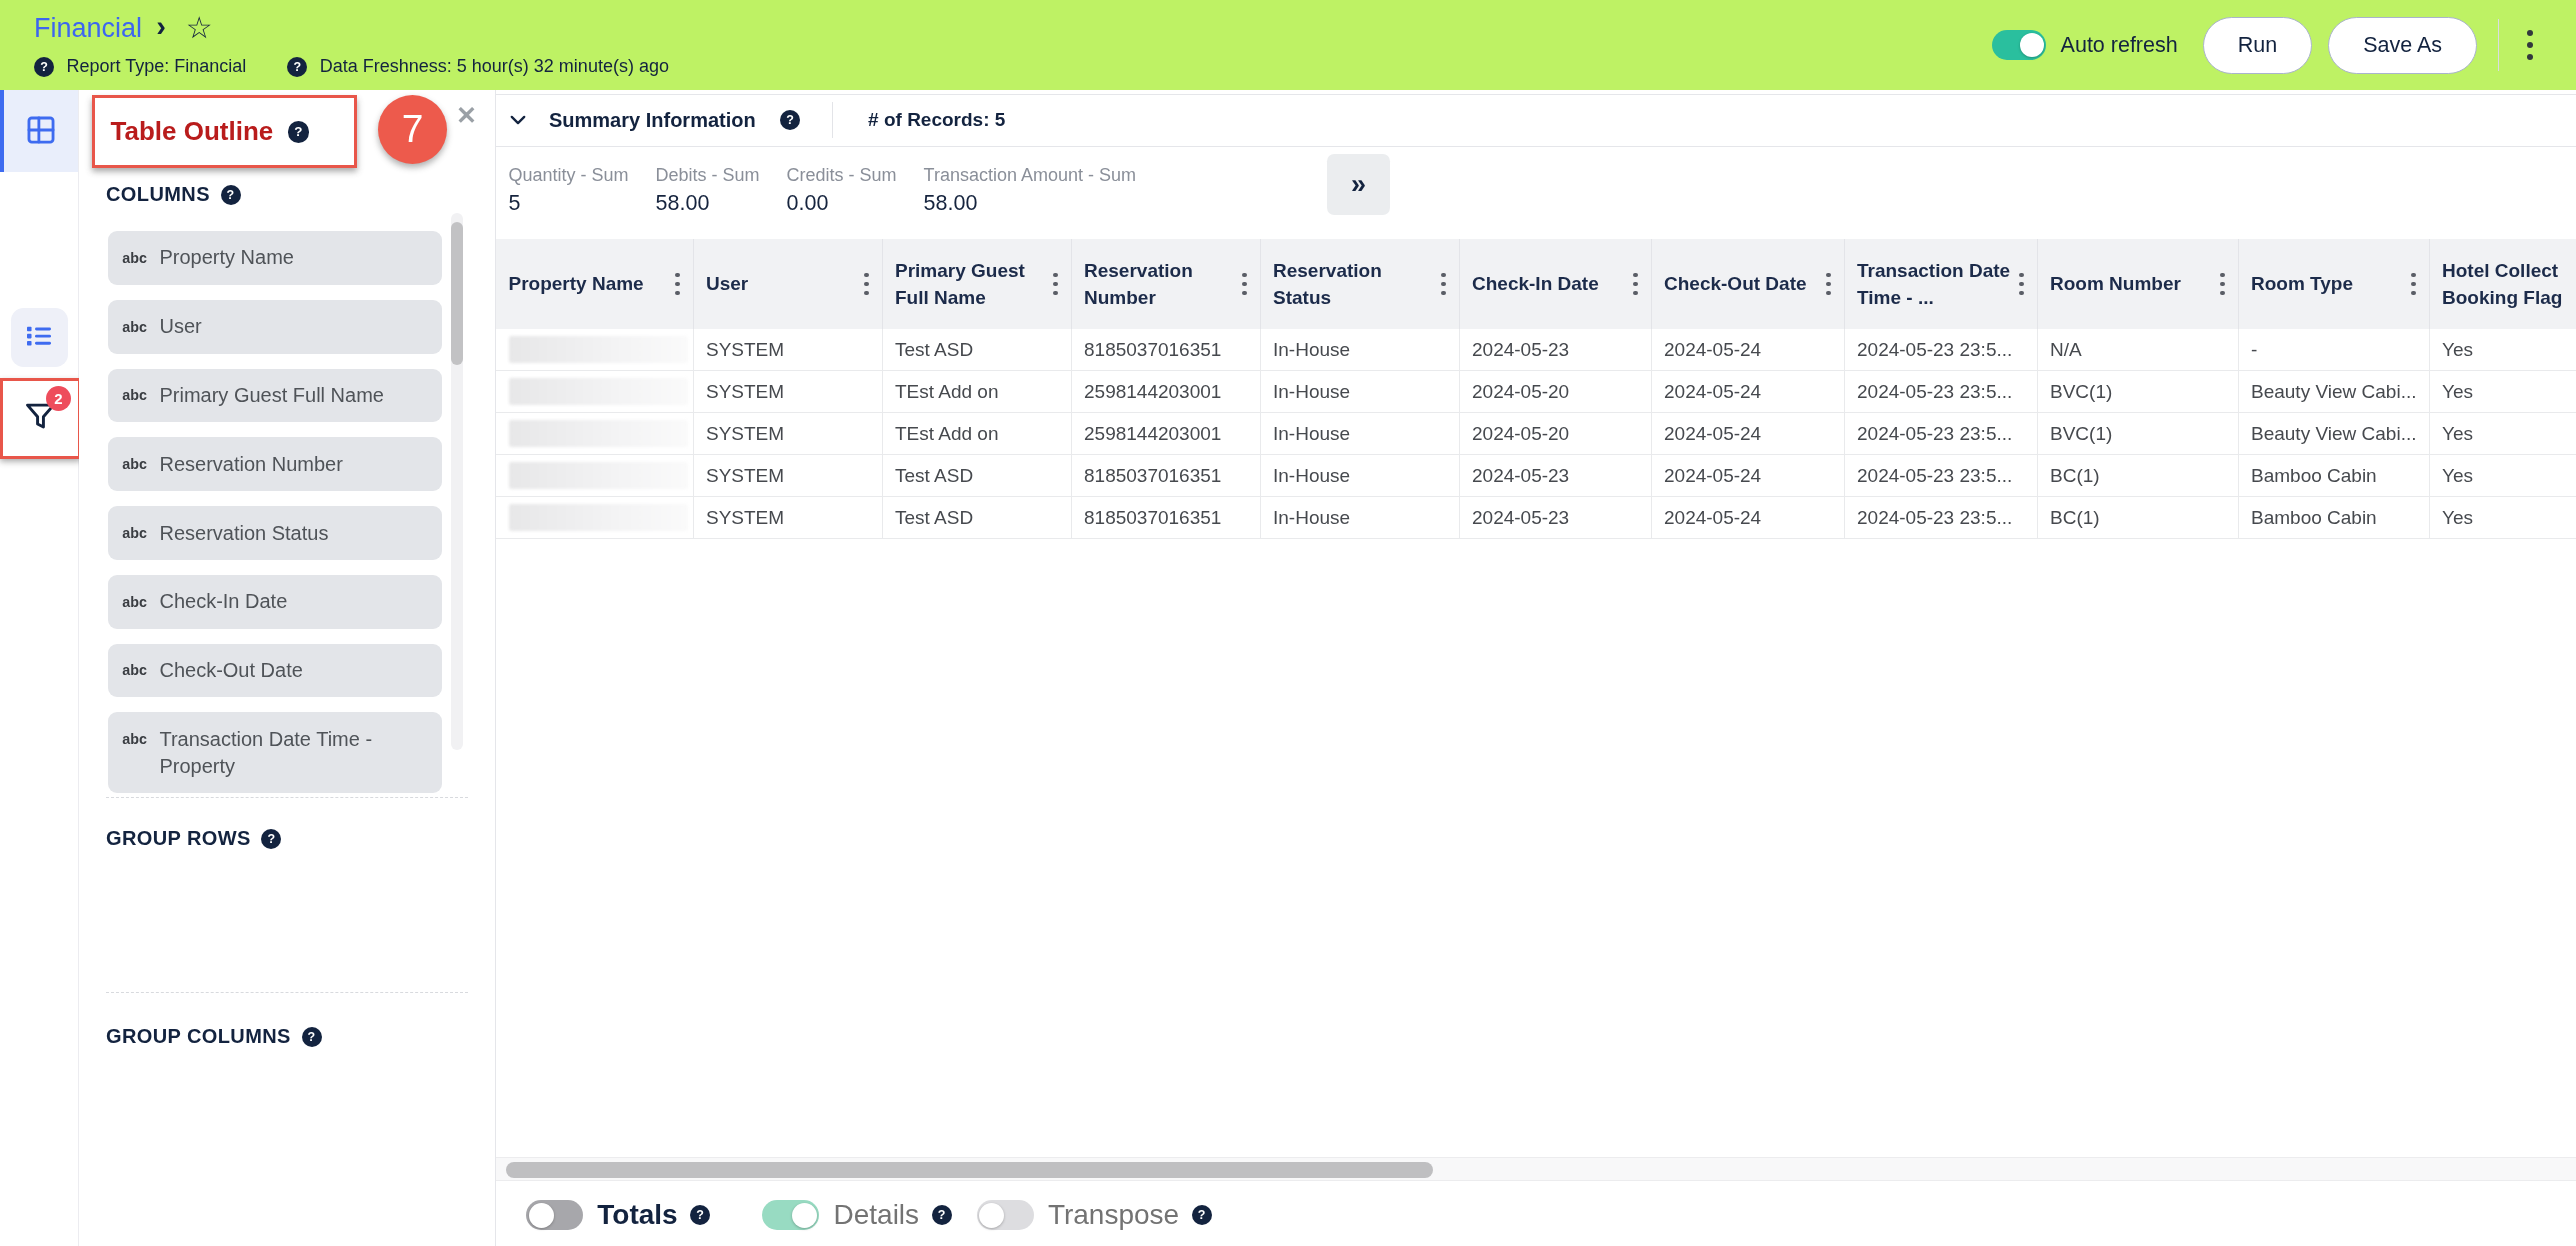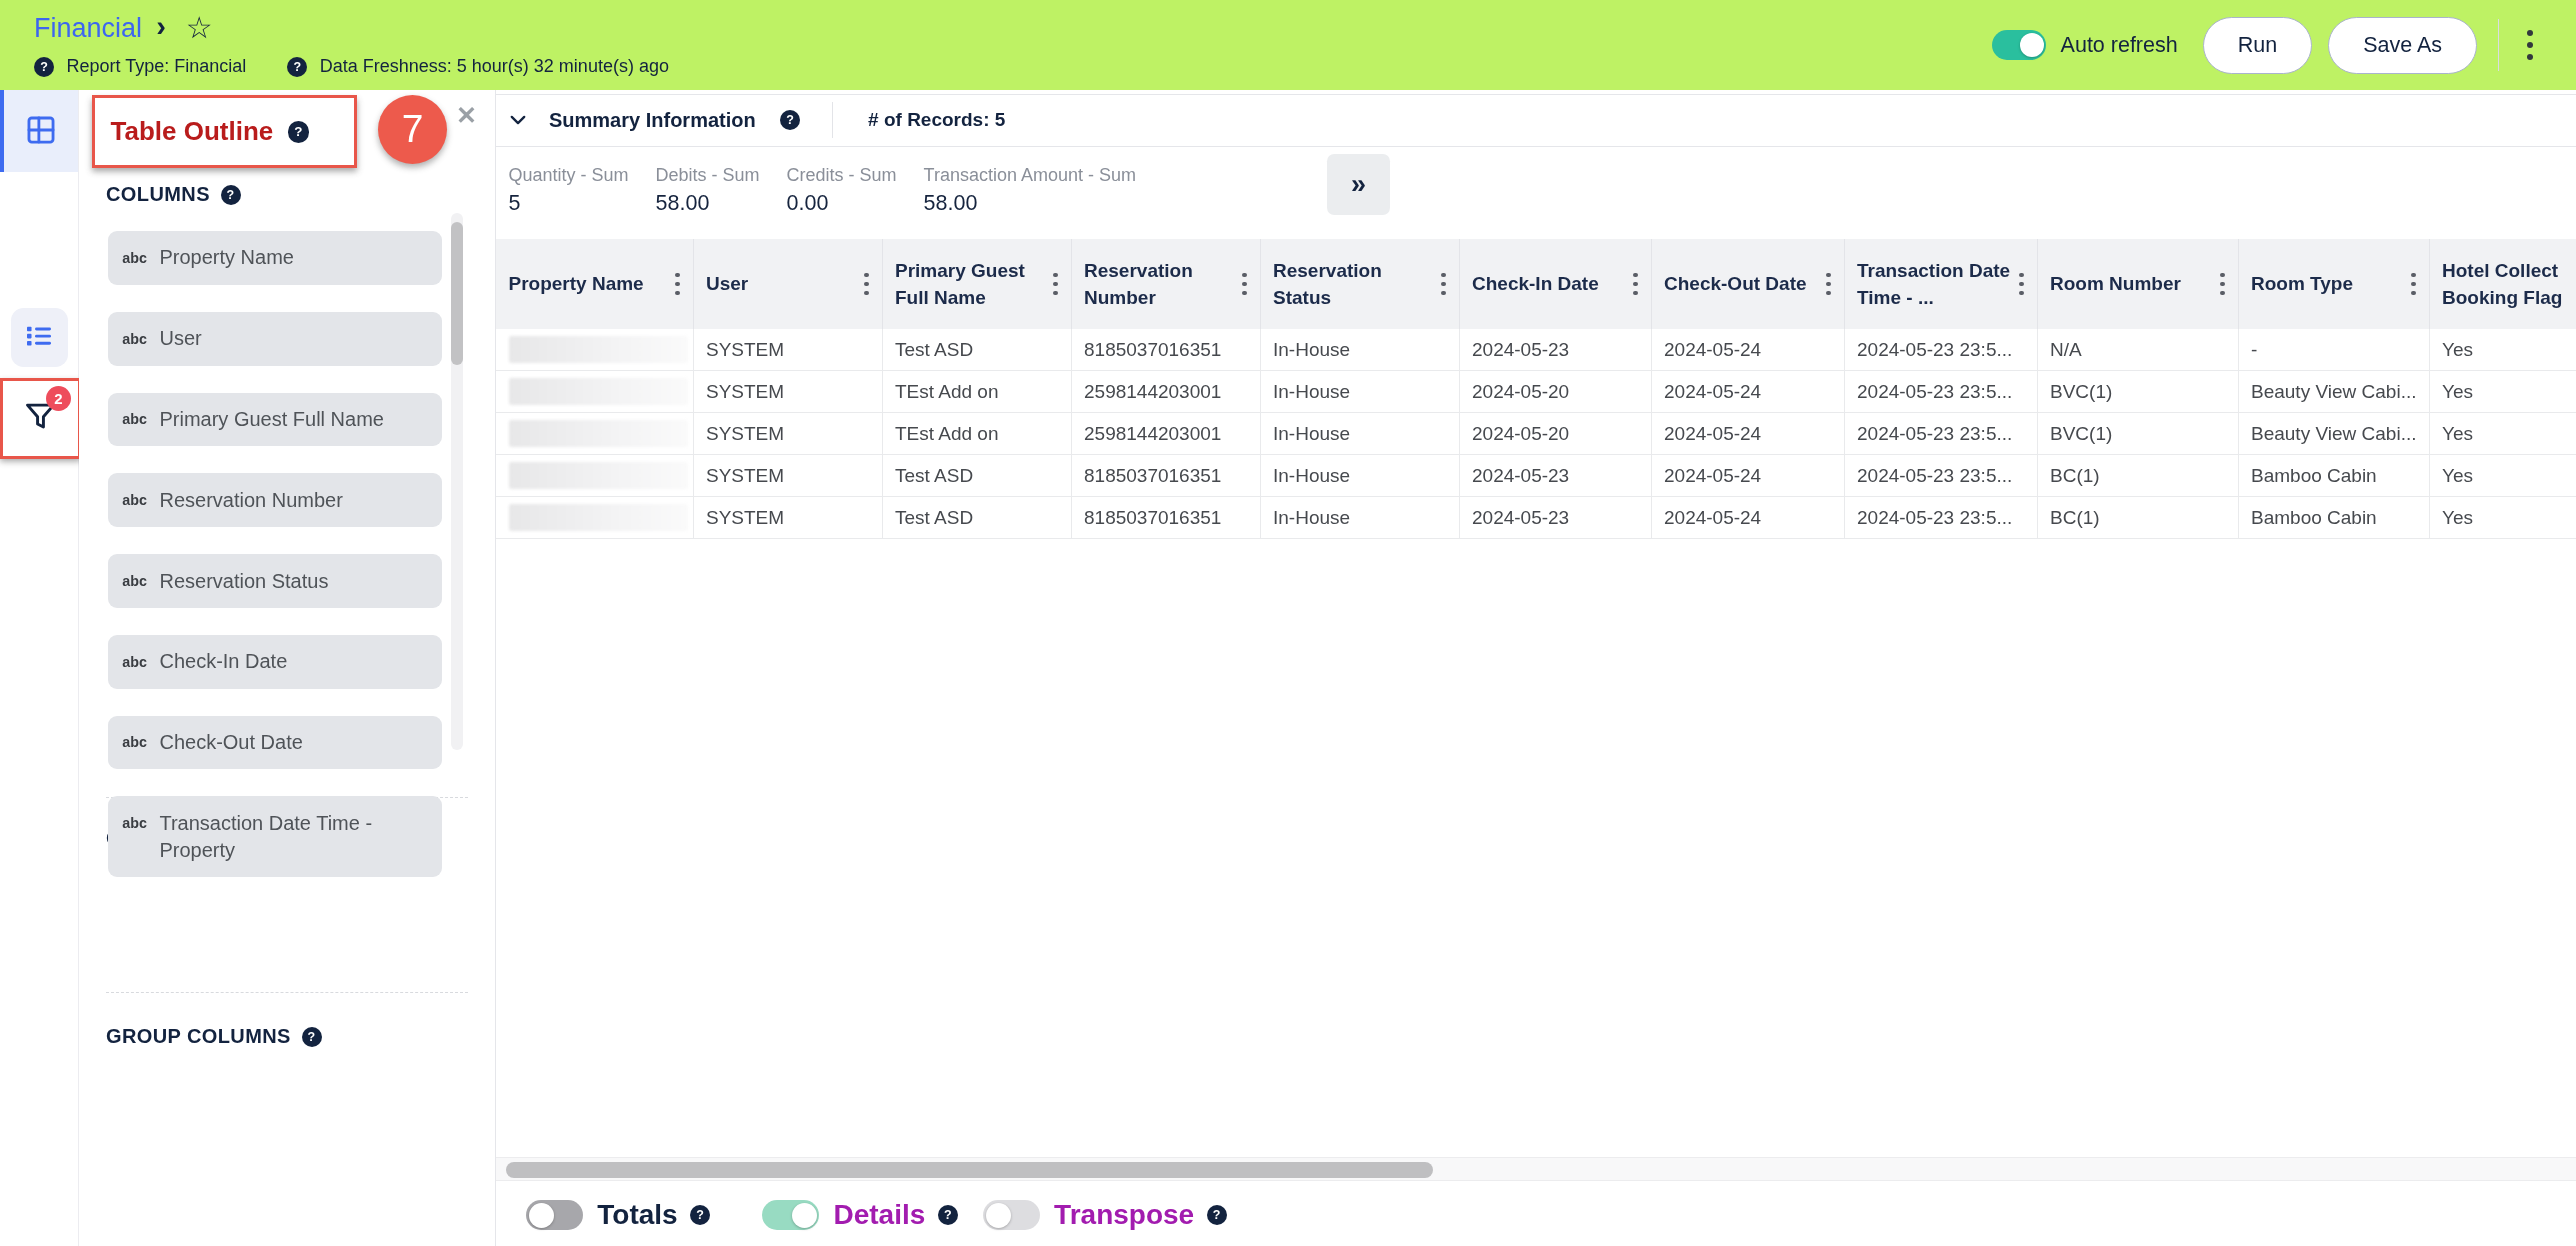--- a/index.html
+++ b/index.html
@@ -39,21 +39,21 @@
 
   
   .panel { position:absolute; left:79px; top:90px; width:417px; bottom:0; background:#fff; border-right:0.9px solid #e5e6ea; }
   .panel-head { position:relative; height:93px; }
   .annot-box { position:absolute; left:12.5px; top:5.4px; width:265px; height:73px; border:3.6px solid #e8564a; box-shadow:0 3.6px 6.3px rgba(60,60,60,.45); background:#fff; display:flex; align-items:center; gap:14.3px; padding-left:16px; }
   .panel-title { font-size:26px; font-weight:600; color:#b91c1c; }
   .step-badge { position:absolute; left:299px; top:4.5px; width:69px; height:69px; border-radius:50%; background:#ed5a4c; box-shadow:0 3.6px 6.3px rgba(60,60,60,.4); color:#fff; font-size:39px; font-weight:500; display:flex; align-items:center; justify-content:center; }
   .close { position:absolute; right:18px; top:12.5px; font-size:25px; font-weight:700; color:#9aa0a6; cursor:pointer; line-height:1; }
   .section-label { display:flex; align-items:center; gap:10.7px; padding-left:27px; font-size:20px; font-weight:700; letter-spacing:0.4px; color:#13233f; }
   .chip-list { position:relative; height:591px; padding:25px 0 0 29px; }
-  .chip { width:334px; background:#e3e5e9; border-radius:9px; padding:13.4px 14.3px; margin-bottom:27px; display:flex; gap:12.5px; cursor:grab; }
+  .chip { width:334px; background:#e3e5e9; border-radius:9px; padding:13.4px 14.3px; margin-bottom:15px; display:flex; gap:12.5px; cursor:grab; }
   .chip .abc { font-size:14.3px; font-weight:700; color:#3a3d42; margin-top:5.4px; flex:0 0 auto; }
   .chip .chip-label { font-size:20px; color:#4f5358; line-height:27px; }
   .vtrack { position:absolute; right:32px; top:7.2px; width:12.5px; height:537px; background:#f1f1f3; border-radius:6.3px; }
   .vthumb { position:absolute; top:9px; left:0; width:12.5px; height:143px; background:#c2c2c4; border-radius:6.3px; }
   .dashed { border-top:1.8px dashed #d8dade; margin:0 27px; }
   .panel .spacer1 { height:29px; }
   .panel .spacer2 { height:142px; }
   .panel .spacer3 { height:32px; }
 
   
@@ -82,21 +82,21 @@
   .hscroll { position:absolute; left:0; right:0; top:1067px; height:24px; background:#f8f8f9; border-top:0.9px solid #ececee; border-bottom:0.9px solid #ececee; }
   .hthumb { position:absolute; left:10px; top:3.6px; width:927px; height:16px; border-radius:8px; background:#bfbfc1; cursor:grab; }
   .footer-toggles { position:absolute; left:0; top:1098px; height:54px; display:flex; align-items:center; padding-left:30px; }
   .sw-big { width:57px; height:30px; border-radius:15px; }
   .sw-big .knob { width:25px; height:25px; top:2.7px; }
   .sw-off-dark { background:#a7a7ab; } .sw-off-dark .knob { left:2.7px; }
   .sw-on-mint { background:#98dbc2; } .sw-on-mint .knob { right:2.7px; }
   .sw-off-light { background:#dddde0; } .sw-off-light .knob { left:2.7px; }
   .tg-label { font-size:28px; margin:0 12.5px 0 14.3px; }
   .tg-label.on { font-weight:700; color:#13233f; }
-  .tg-label.dim { font-weight:700; color:#a21caf; }
+  .tg-label.dim { font-weight:400; color:#737373; }
   .tg-gap1 { width:52px; } .tg-gap2 { width:25px; }
 </style>
 </head>
 <body>
 
 <div class="app">
 
   <header class="topbar">
     <div class="breadcrumb">
       <a class="bc-link">Financial</a>

